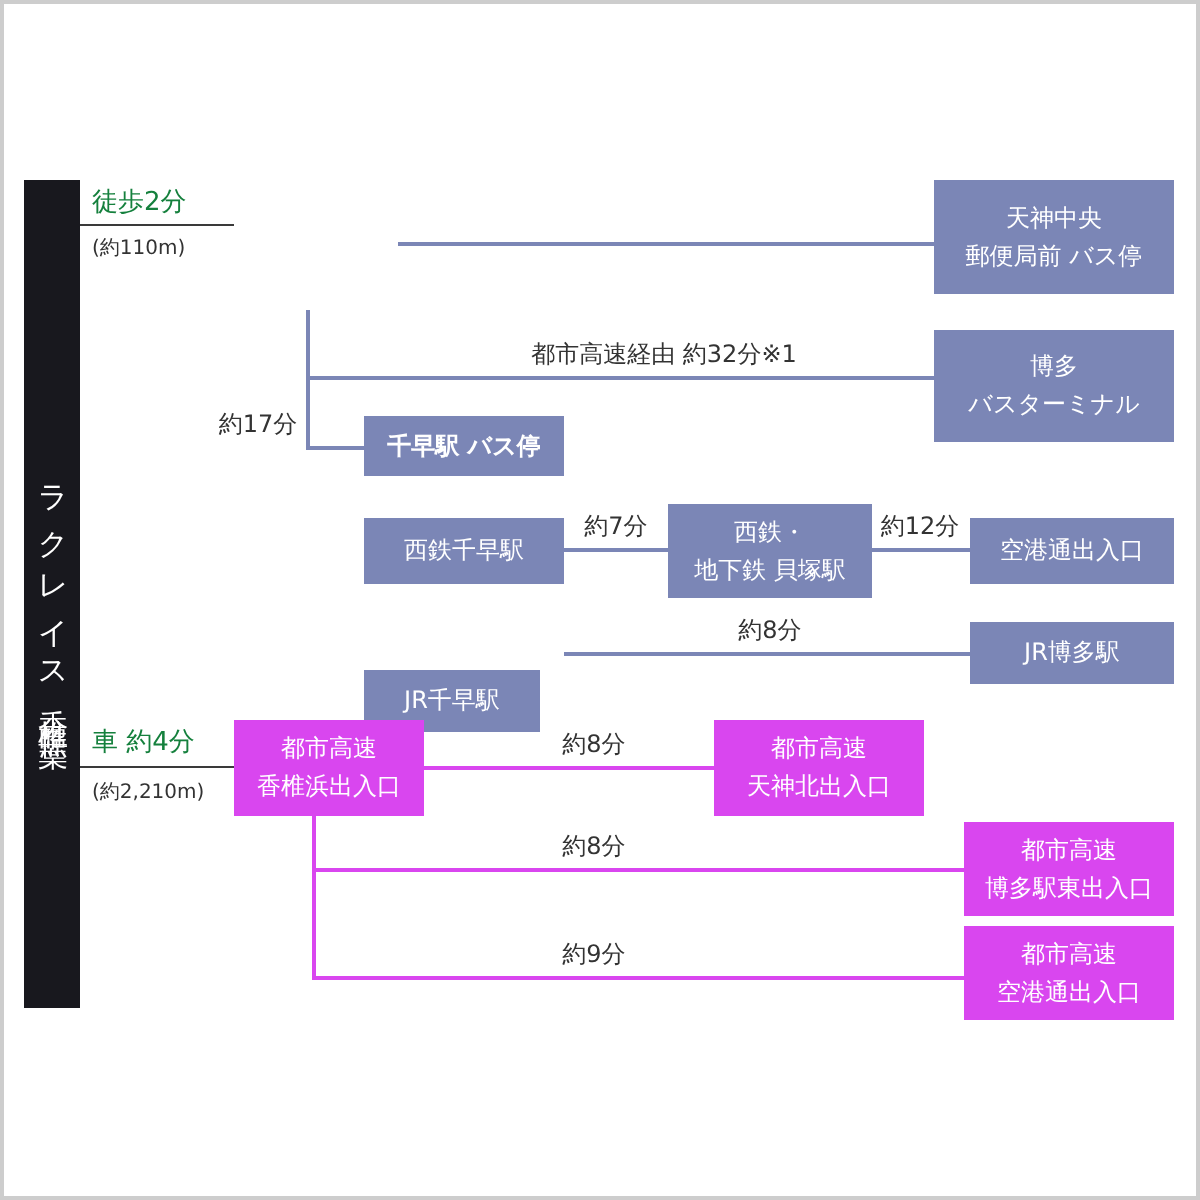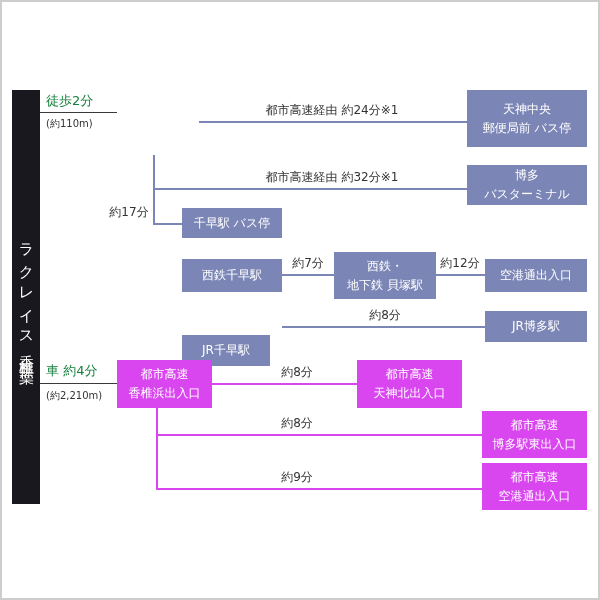--- a/index.html
+++ b/index.html
@@ -42,33 +42,32 @@
   <div class="property-bar">
     <span>ラクレイス香椎照葉</span>
   </div>
 
   <div class="mode-label" style="left:44px;top:90px;">徒歩2分</div>
   <div class="hline dark" style="left:38px;top:110px;width:77px;"></div>
   <div class="dist-label" style="left:44px;top:115px;">(約110m)</div>
 
 
   <div class="hline blue" style="left:197px;top:119px;width:268px;"></div>
-  <div class="rlabel" style="left:230px;top:100px;width:200px;">都市高速経由 約24分※1</div>
   <div class="box blue" style="left:465px;top:88px;width:120px;height:57px;">天神中央
 郵便局前 バス停</div>
 
   <div class="vline blue" style="left:151px;top:153px;height:70px;"></div>
   <div class="hline blue" style="left:151px;top:186px;width:314px;"></div>
   <div class="rlabel" style="left:230px;top:167px;width:200px;">都市高速経由 約32分※1</div>
-  <div class="box blue" style="left:465px;top:163px;width:120px;height:40px;">博多
+  <div class="box blue" style="left:465px;top:163px;width:120px;height:56px;">博多
 バスターミナル</div>
 
   <div class="hline blue" style="left:151px;top:221px;width:29px;"></div>
   <div class="rlabel" style="left:104px;top:202px;width:46px;">約17分</div>
-  <div class="box blue" style="left:180px;top:206px;width:100px;height:30px;">千早駅 バス停</div>
+  <div class="box blue" style="left:180px;top:206px;width:100px;height:30px;font-weight:bold;">千早駅 バス停</div>
 
   <div class="box blue" style="left:180px;top:257px;width:100px;height:33px;">西鉄千早駅</div>
   <div class="hline blue" style="left:280px;top:272px;width:52px;"></div>
   <div class="rlabel" style="left:283px;top:253px;width:46px;">約7分</div>
   <div class="box blue" style="left:332px;top:250px;width:102px;height:47px;">西鉄・
 地下鉄 貝塚駅</div>
   <div class="hline blue" style="left:434px;top:272px;width:49px;"></div>
   <div class="rlabel" style="left:430px;top:253px;width:56px;">約12分</div>
   <div class="box blue" style="left:483px;top:257px;width:102px;height:33px;">空港通出入口</div>
 

